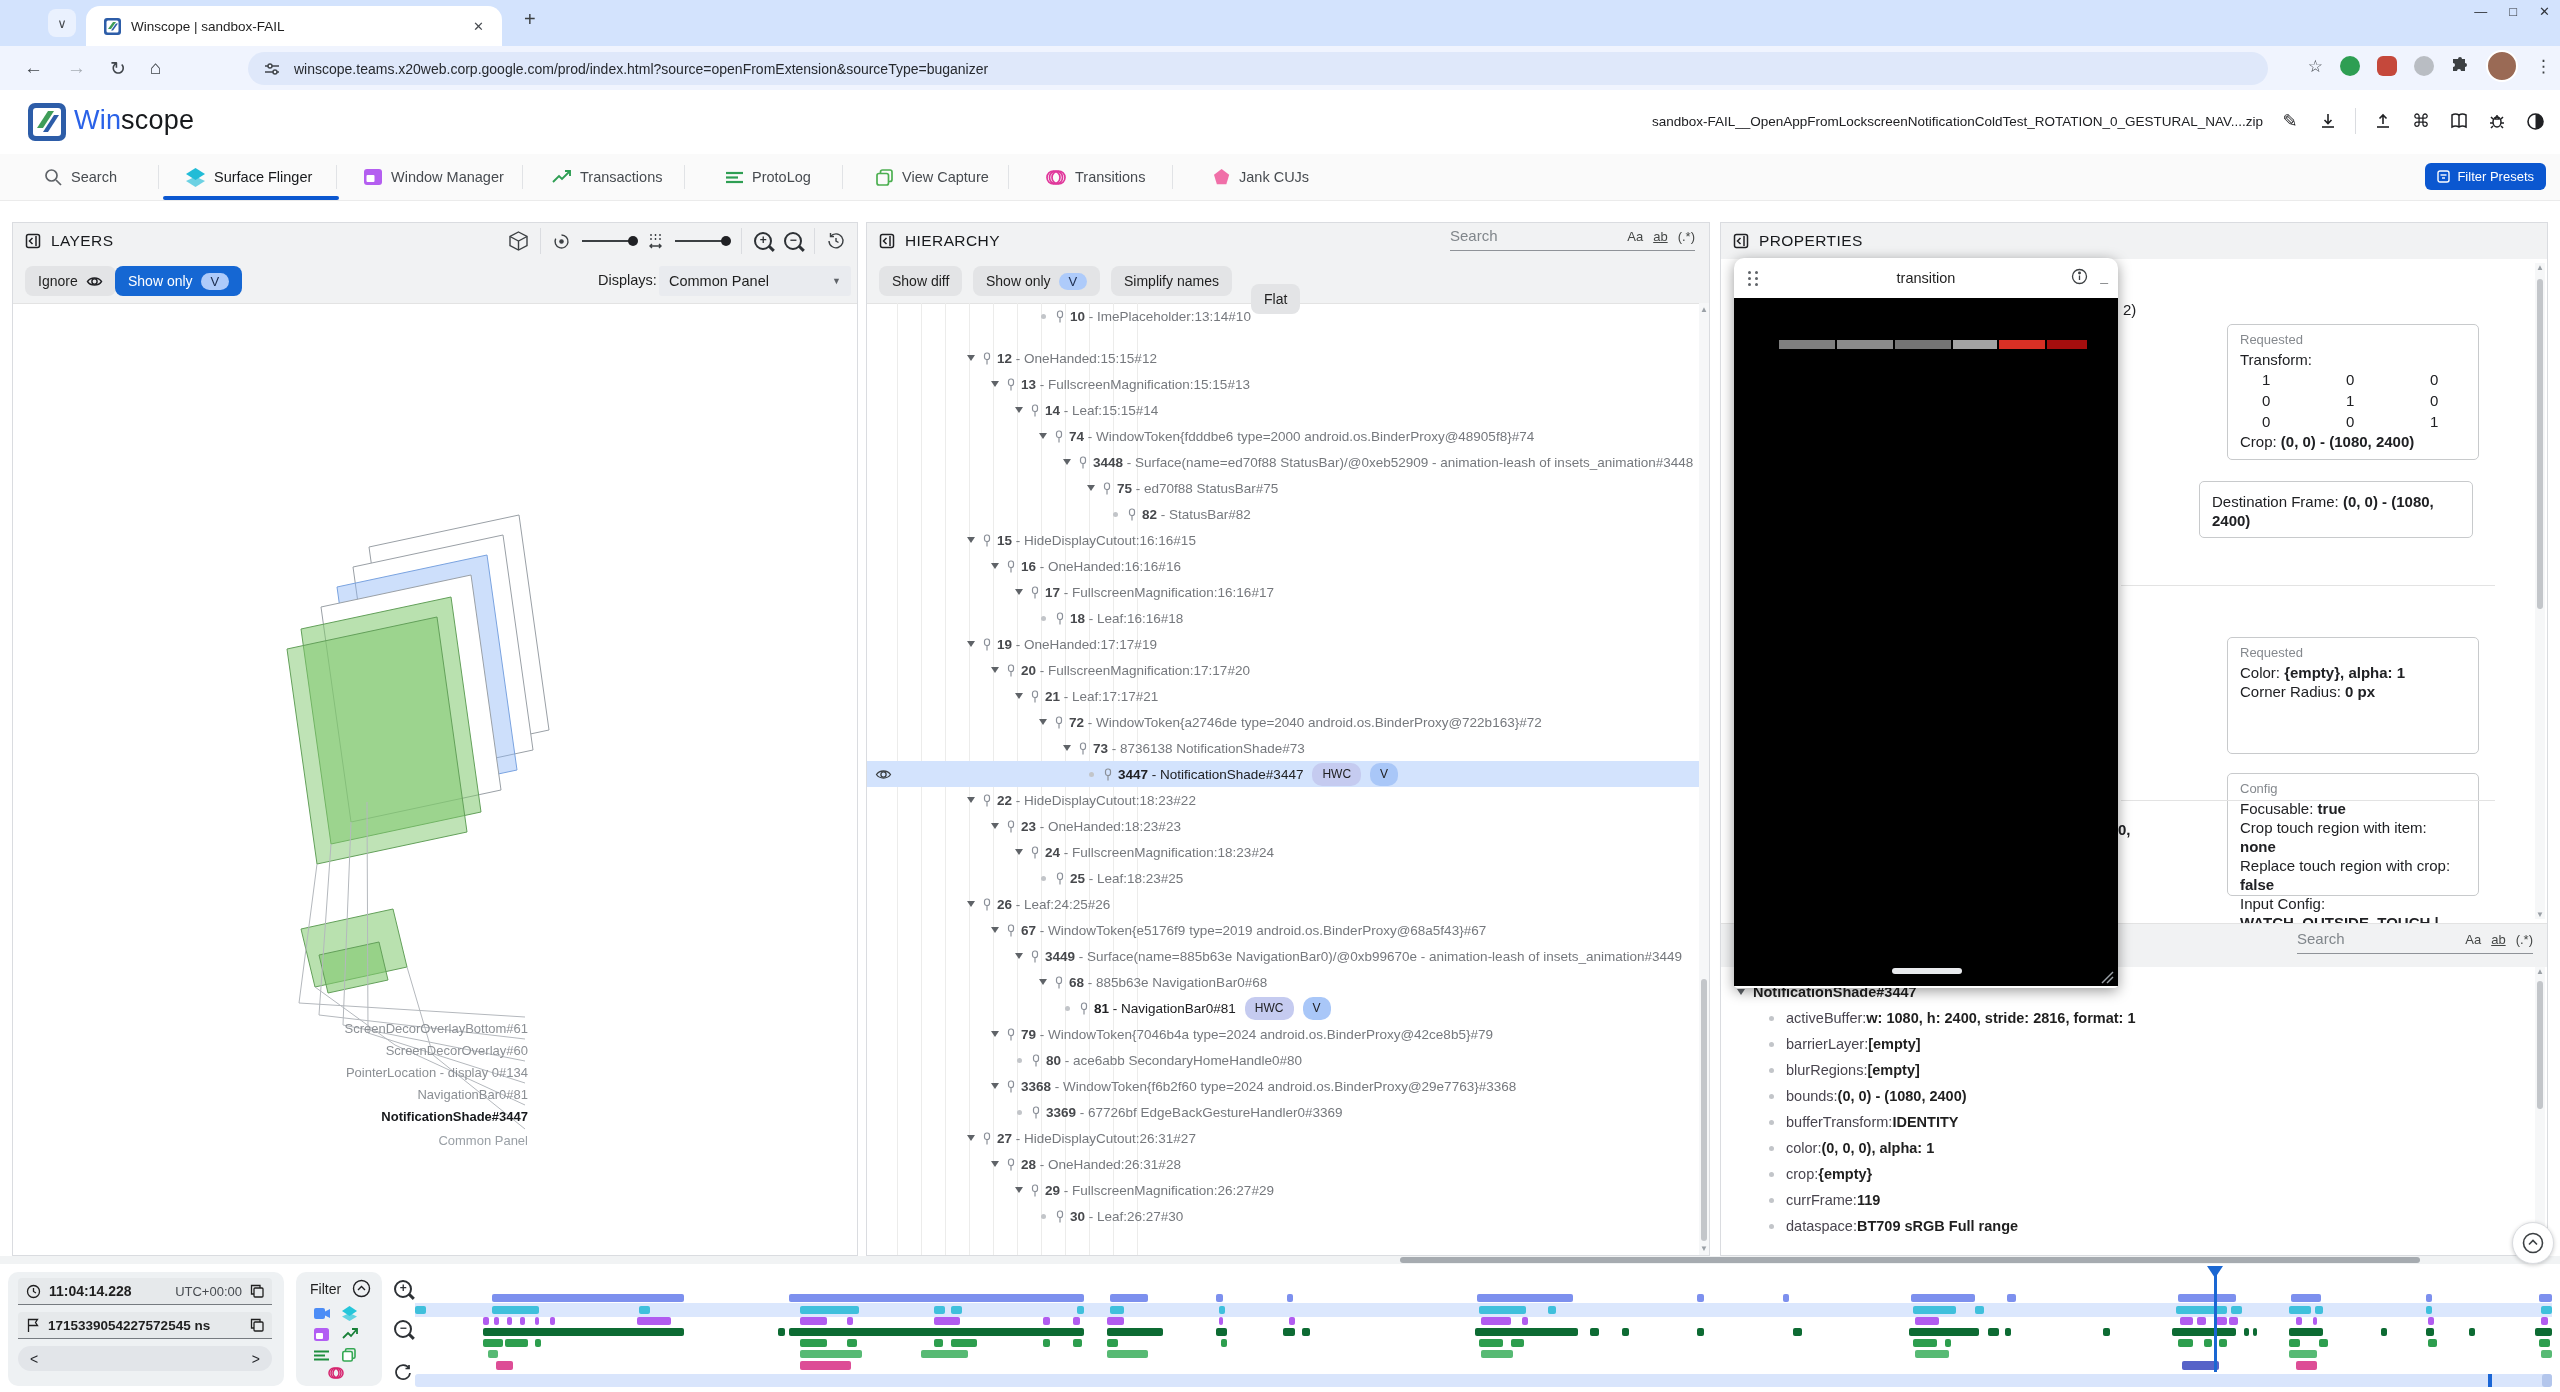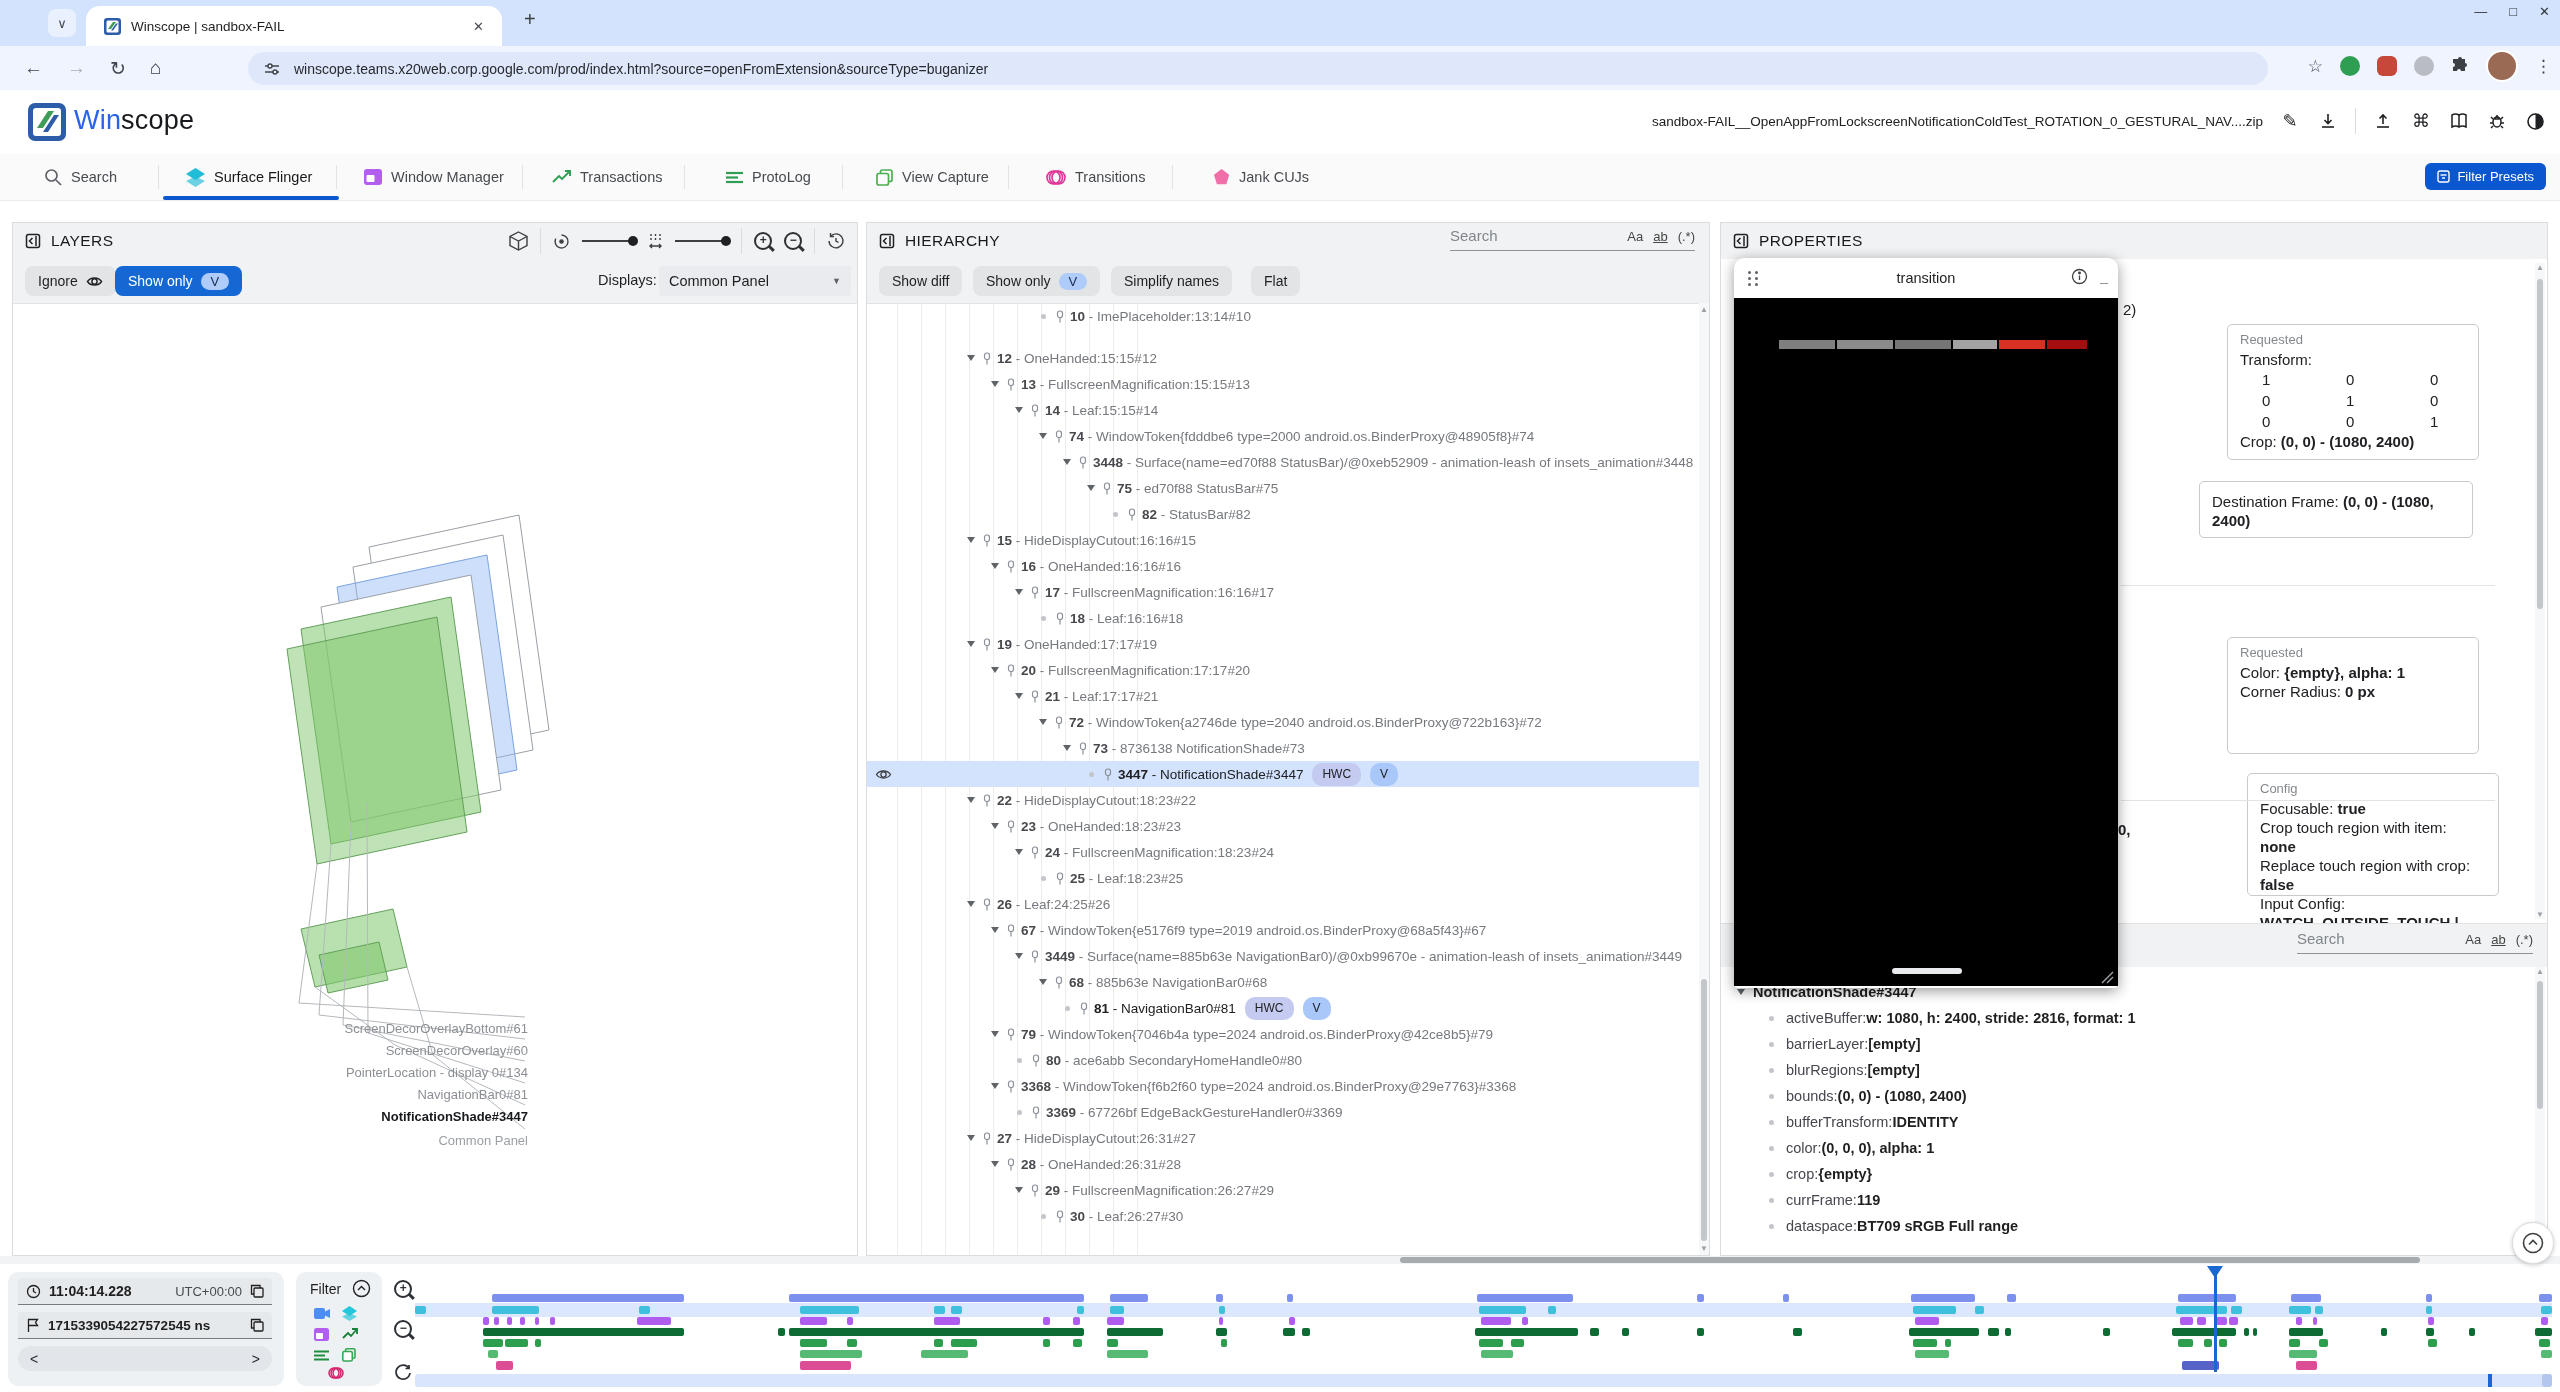--- a/index.html
+++ b/index.html
@@ -464,21 +464,21 @@
         <span class="chip" style="position: absolute; left: 12px; top: 7px;">
           <span>Show diff</span>
         </span>
         <span class="chip" style="position: absolute; left: 106px; top: 7px;">
           <span>Show only</span>
           <span class="badge">V</span>
         </span>
         <span class="chip" style="position: absolute; left: 244px; top: 7px;">
           <span>Simplify names</span>
         </span>
-        <span class="chip" style="position: absolute; left: 384px; top: 7px;">
+        <span class="chip" style="position: absolute; left: 384px; top: 25px;">
           <span>Flat</span>
         </span>
       </div>
     <div class="tree" id="htree">
       <div class="guides"></div>
       <div id="htreerows" style="position:relative">
           <div class="trow" style="padding-left: 172px;">
             <span class="dotleaf"></span>
             <span>
               <svg class="pin" width="10" height="13" viewBox="0 0 10 13">
@@ -916,21 +916,21 @@
           </div>
           <div class="fieldset" style="left: 478px; top: 222px; width: 274px; height: 57px;">
             <div class="flabel"></div>
             <div class="fline">Destination Frame: <b>(0, 0) - (1080, 2400)</b></div>
           </div>
           <div class="fieldset" style="left: 506px; top: 378px; width: 252px; height: 117px;">
             <div class="flabel">Requested</div>
             <div class="fline">Color: <b>{empty}, alpha: 1</b></div>
             <div class="fline">Corner Radius: <b>0 px</b></div>
           </div>
-          <div class="fieldset" style="left: 526px; top: 514px; width: 252px; height: 123px;">
+          <div class="fieldset" style="left: 506px; top: 514px; width: 252px; height: 123px;">
             <div class="flabel">Config</div>
             <div class="fline">Focusable: <b>true</b></div>
             <div class="fline">Crop touch region with item: <b>none</b></div>
             <div class="fline">Replace touch region with crop: <b>false</b></div>
             <div class="fline">Input Config: <b>WATCH_OUTSIDE_TOUCH | 256</b></div>
           </div>
         </div>
       <div class="hrline" style="left:400px;top:326px;width:374px"></div>
       <div class="hrline" style="left:400px;top:541px;width:374px"></div>
       <div class="vsb" style="right:2px;top:4px;height:656px">

